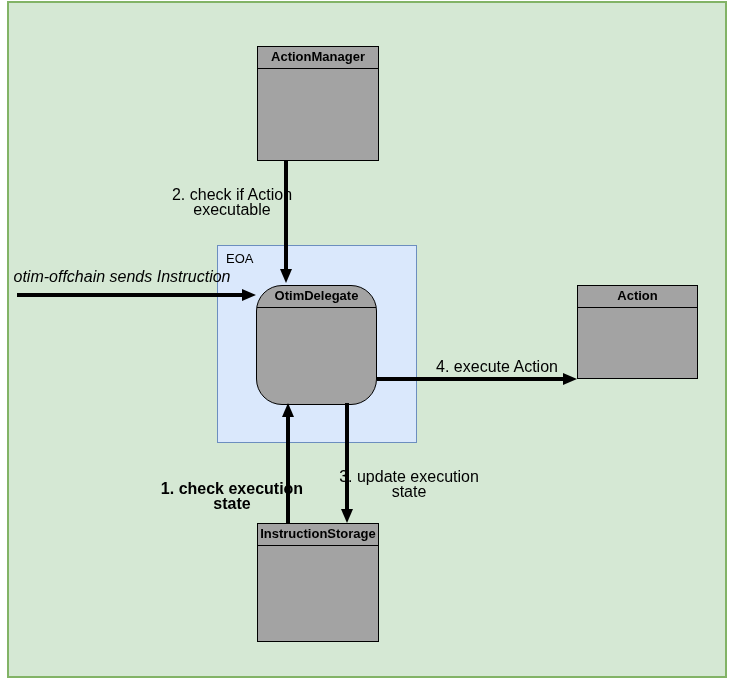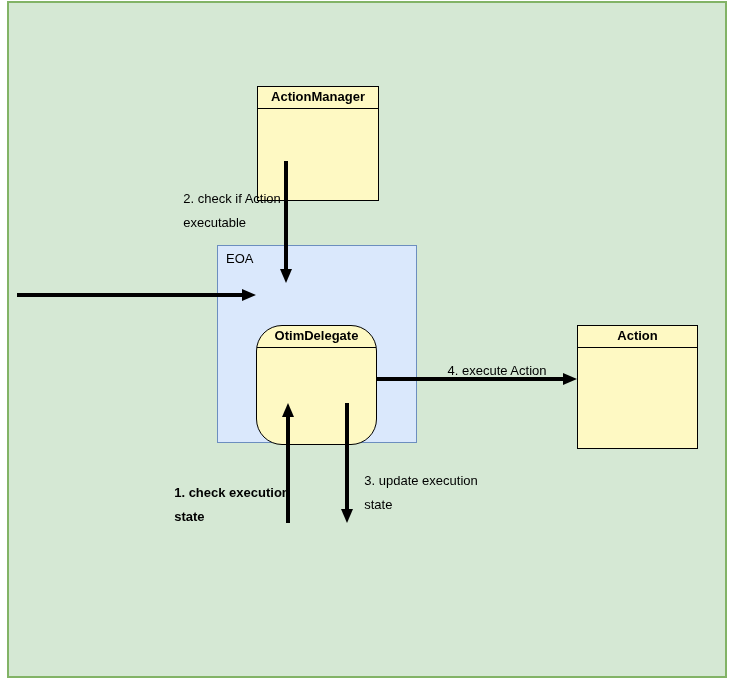--- a/index.html
+++ b/index.html
@@ -33,53 +33,53 @@
   .eoa-label {
     position: absolute;
     left: 8px; top: 5px;
     font-size: 13px;
     line-height: 15px;
   }
   
   .node {
     position: absolute;
     box-sizing: border-box;
-    background: #fef9c3;
+    background: #a3a3a3;
     border: 1.5px solid #000000;
-    margin-top: 40px;
   }
   .node-title {
     box-sizing: border-box;
     height: 22px;
     border-bottom: 1.5px solid #000000;
     font-weight: bold;
     font-size: 13px;
     line-height: 20px;
     text-align: center;
     white-space: nowrap;
   }
   #node-action-manager      { left: 248px; top: 43px;  width: 122px; height: 115px; }
   #node-otim-delegate       { left: 247px; top: 282px; width: 121px; height: 120px; border-radius: 26px; }
-  #node-action              { left: 568px; top: 282px; width: 121px; height: 124px; }
+  #node-action              { left: 568px; top: 282px; width: 121px; height: 94px; }
   #node-instruction-storage { left: 248px; top: 520px; width: 122px; height: 119px; }
 
   
   .shaft-v { position: absolute; width: 4px; background: #000000; }
   .shaft-h { position: absolute; height: 4px; background: #000000; }
   .head { position: absolute; width: 0; height: 0; }
   .head-down  { border-left: 6px solid transparent; border-right: 6px solid transparent; border-top: 14px solid #000000; }
   .head-up    { border-left: 6px solid transparent; border-right: 6px solid transparent; border-bottom: 14px solid #000000; }
   .head-right { border-top: 6px solid transparent; border-bottom: 6px solid transparent; border-left: 14px solid #000000; }
 
   
   .edge-label {
     position: absolute;
     transform: translateX(-50%);
-    font-size: 13px;
-    line-height: 24px;
+    font-size: 16px;
+    line-height: 15px;
+    text-align: center;
     white-space: pre-line;
   }
   .edge-label.italic { font-style: italic; }
 </style>
 </head>
 <body>
 
 <div class="stage">
   <div class="canvas">
 
@@ -95,45 +95,50 @@
     <div class="node" id="node-otim-delegate">
       <div class="node-title">OtimDelegate</div>
       <div class="node-body"></div>
     </div>
 
     <div class="node" id="node-action">
       <div class="node-title">Action</div>
       <div class="node-body"></div>
     </div>
 
+    <div class="node" id="node-instruction-storage">
+      <div class="node-title">InstructionStorage</div>
+      <div class="node-body"></div>
+    </div>
 
     <div>
       <div class="shaft-h" style="left:8px; top:290px; width:227px;"></div>
       <div class="head head-right" style="left:233px; top:286px;"></div>
     </div>
+    <div class="edge-label italic" style="left:113px; top:266px;">otim-offchain sends Instruction</div>
 
     <div>
       <div class="shaft-v" style="left:277px; top:412px; height:108px;"></div>
       <div class="head head-up" style="left:273px; top:400px;"></div>
     </div>
     <div class="edge-label" style="left:223px; top:478px;font-weight:bold;">1. check execution
 state</div>
 
     <div>
       <div class="shaft-v" style="left:275px; top:158px; height:110px;"></div>
       <div class="head head-down" style="left:271px; top:266px;"></div>
     </div>
     <div class="edge-label" style="left:223px; top:184px;">2. check if Action
 executable</div>
 
     <div>
       <div class="shaft-v" style="left:336px; top:400px; height:108px;"></div>
       <div class="head head-down" style="left:332px; top:506px;"></div>
     </div>
-    <div class="edge-label" style="left:412px; top:466px;">3. update execution
+    <div class="edge-label" style="left:400px; top:466px;">3. update execution
 state</div>
 
     <div>
       <div class="shaft-h" style="left:368px; top:374px; width:188px;"></div>
       <div class="head head-right" style="left:554px; top:370px;"></div>
     </div>
     <div class="edge-label" style="left:488px; top:343px;margin-top:13px;">4. execute Action</div>
 
   </div>
 </div>

